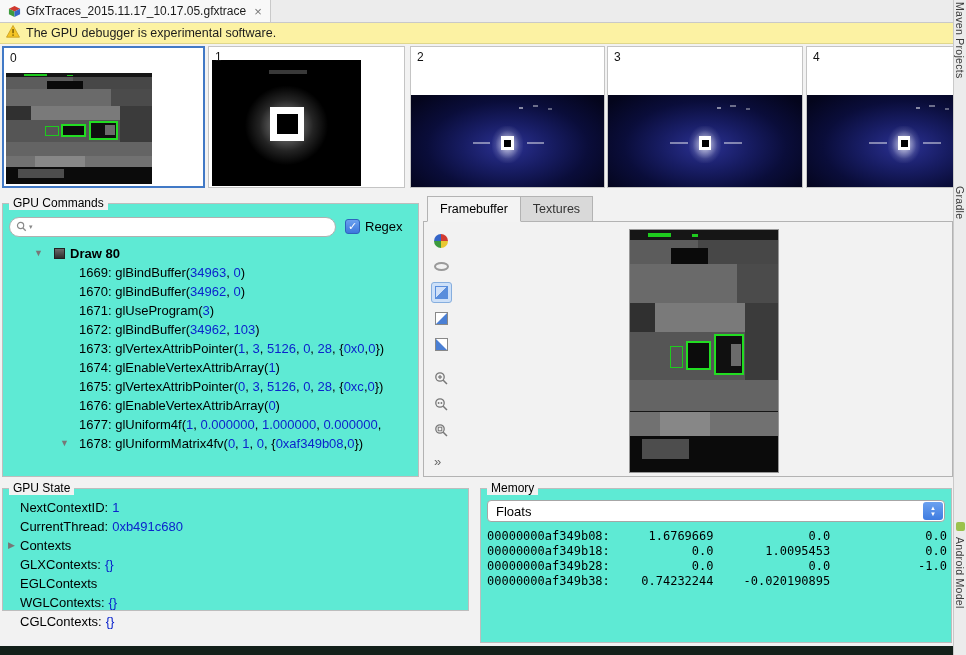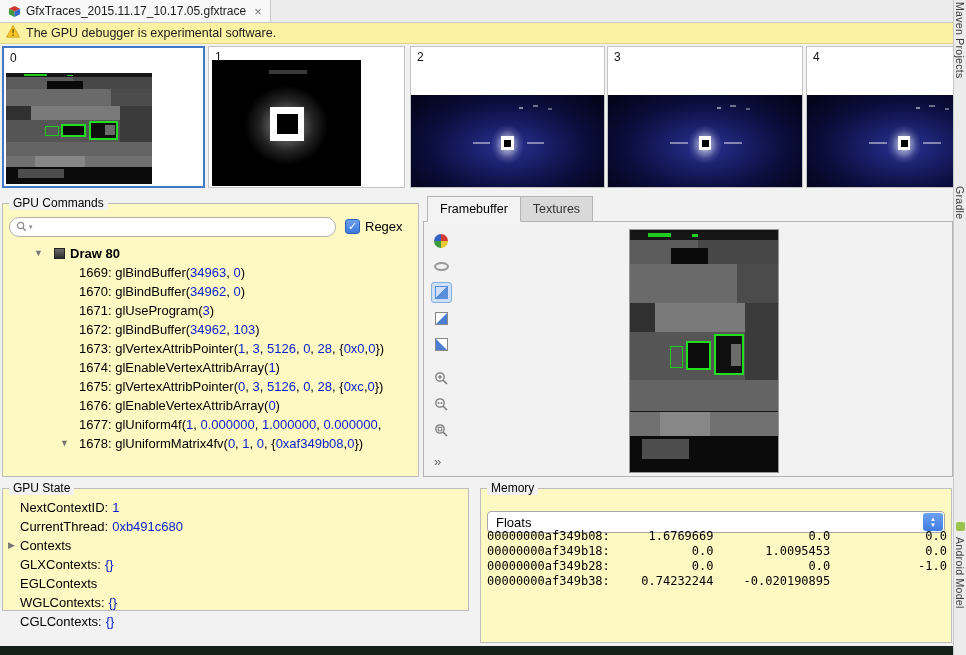--- a/index.html
+++ b/index.html
@@ -27,21 +27,21 @@
   .frame-card { position:absolute; top:1px; height:142px; background:#fff;
                 border:1px solid #c4c4c4; }
   .frame-card.selected { border:2px solid #4179c6; }
   .frame-label { position:absolute; top:3px; left:6px; font-size:12px; color:#111; z-index:2; }
   .frame-scene { position:absolute; overflow:hidden; }
   .frame-card .scene-gray  { left:2px;  bottom:2px; width:146px; height:111px; }
   .frame-card .scene-black { left:3px;  bottom:1px; width:149px; height:126px; }
   .frame-card .scene-blue  { left:0;    bottom:0;   right:0;     height:92px;  }
 
   
-  .panel { position:absolute; border:1px solid #bdbdbd; background:#fef9c3; }
+  .panel { position:absolute; border:1px solid #bdbdbd; background:#5eead4; }
   .panel-title { position:absolute; top:-8px; left:6px; background:#f2f2f2;
                  padding:0 4px; font-size:12px; color:#000; }
   #gpu-commands { left:2px; top:203px; width:417px; height:274px; }
   #gpu-state    { left:2px; top:488px; width:467px; height:123px; }
   #memory       { left:480px; top:488px; width:472px; height:155px; }
 
   
   .search-field { position:absolute; left:6px; top:13px; width:327px; height:20px;
                   background:#fff; border:1px solid #b0b0b0; border-radius:10px;
                   display:flex; align-items:center; padding-left:6px; gap:2px; }
@@ -95,21 +95,21 @@
               border:1px solid #979797; overflow:hidden; background:#181818; }
   .scene-host { position:absolute; inset:0; }
 
   
   .state-rows { position:absolute; left:0; top:9px; right:16px; }
   .state-row { height:19px; line-height:19px; padding-left:17px; position:relative; font-size:13px; }
   .st-arrow { position:absolute; left:5px; top:0; color:#777; font-size:9px; }
   .st-val { color:#0b24cc; margin-left:4px; }
 
   
-  .combo { position:absolute; left:6px; top:22px; right:6px; height:22px; background:#fff;
+  .combo { position:absolute; left:6px; top:11px; right:6px; height:22px; background:#fff;
            border:1px solid #a6a6a6; border-radius:4px; display:flex; align-items:center;
            padding-left:8px; font-size:13px; }
   .combo-btn { position:absolute; right:1px; top:1px; width:20px; height:18px; border-radius:3px;
                background:linear-gradient(#6ba1f0,#3f7ce0); color:#fff; font-size:6px; line-height:6px;
                display:flex; flex-direction:column; align-items:center; justify-content:center; }
   .mem-rows { position:absolute; left:6px; top:40px; right:4px;
               font-family:"DejaVu Sans Mono",monospace; font-size:12px; }
   .mem-row { display:flex; height:15px; line-height:15px; }
   .mem-addr { width:130px; }
   .mem-v1 { width:97px;  text-align:right; }

